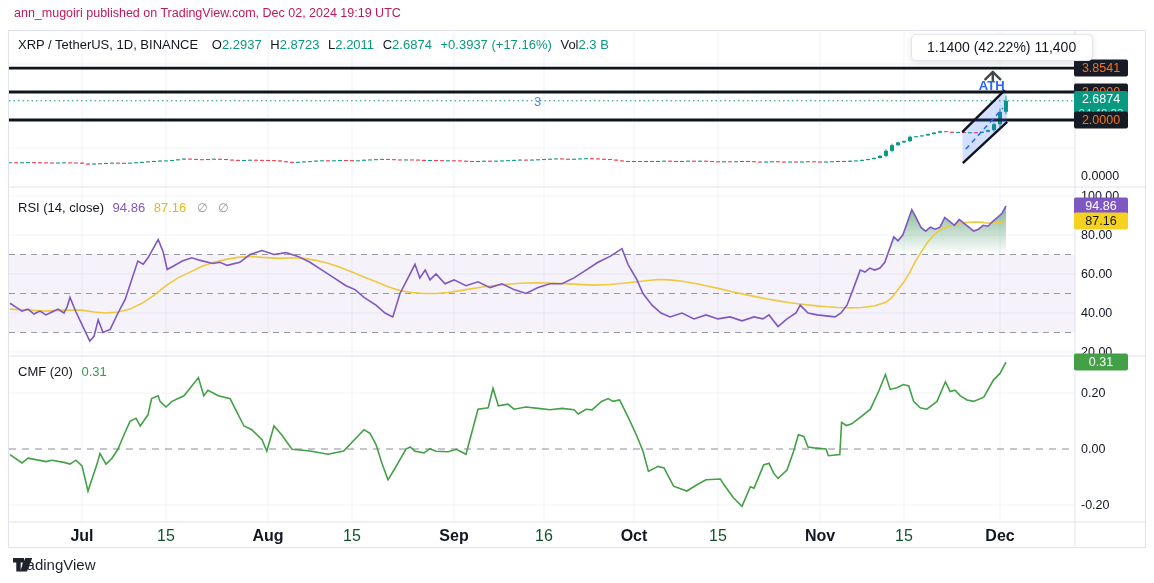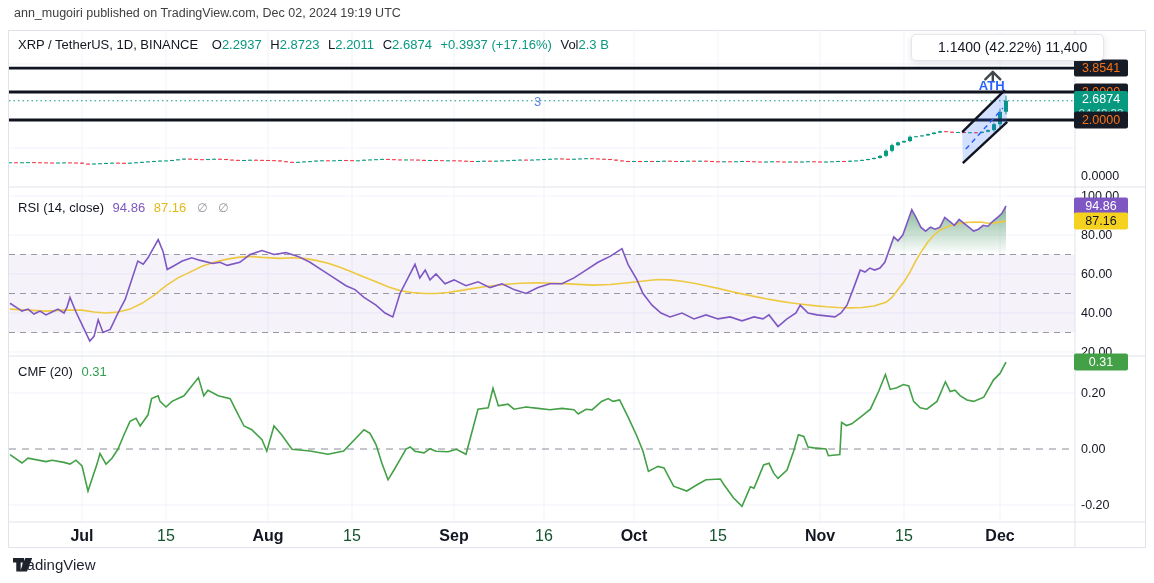--- a/index.html
+++ b/index.html
@@ -1,34 +1,34 @@
 <!DOCTYPE html>
 <html><head>
 <meta charset="utf-8">
 <style>
   html,body{margin:0;padding:0;background:#ffffff;}
   body{width:1154px;height:583px;position:relative;overflow:hidden;
        font-family:"Liberation Sans","DejaVu Sans",sans-serif;color:#131722;}
   .abs{position:absolute;}
-  #attribution{left:14px;top:6px;font-size:12.5px;font-weight:500;color:#404040;white-space:nowrap;}
+  #attribution{left:14px;top:6px;font-size:12.5px;font-weight:500;color:#be185d;white-space:nowrap;}
   #chart-frame{left:8px;top:30px;width:1138px;height:518px;border:1px solid #e0e3eb;box-sizing:border-box;background:#fff;}
   #plot-wrap{left:0;top:0;width:1154px;height:583px;}
   svg{position:absolute;left:0;top:0;}
   .legend-row{white-space:nowrap;font-size:13px;color:#131722;z-index:5;}
   .legend-row span{margin-right:5px;}
   .sym{margin-right:10px !important;}
   .up{color:#089981;}
   .lbl{color:#131722;margin-right:0 !important;}
   .rsi-val{color:#7e57c2;}
   .rsi-ma-val{color:#e3b818;}
   .cmf-val{color:#2f9e4f;}
   .noicon{color:#9598a1;font-size:12px;margin-left:2px;cursor:pointer;}
   #tooltip-box{left:911px;top:34px;width:165px;height:25px;background:#fff;border:1px solid #e4e6ec;
      border-radius:5px;box-shadow:0 2px 6px rgba(60,64,80,.15);font-size:14px;line-height:25px;
-     padding-left:26px;z-index:9;color:#131722;}
+     padding-left:15px;z-index:9;color:#131722;}
   .ax-label{left:1081px;transform:translateY(-50%);font-size:12.5px;color:#131722;z-index:4;white-space:nowrap;}
   .ax-badge{left:1074px;width:54px;transform:translateY(-50%);text-align:center;font-size:12.5px;
      border-radius:2px;z-index:6;line-height:17px;height:17px;}
   .badge-dark{background:#161b26;color:#f97316;}
   .badge-two{height:30px;line-height:14px;padding-top:1px;box-sizing:border-box;}
   .badge-sub{font-size:11.5px;opacity:.8;}
   .t-label{top:527px;transform:translateX(-50%);font-size:16px;color:#131722;z-index:4;}
   .t-major{font-weight:700;}
   .t-minor{color:#14532d;font-weight:400;text-align:center;}
   #ath-label{color:#2962ff;font-size:13px;font-weight:600;z-index:5;}

